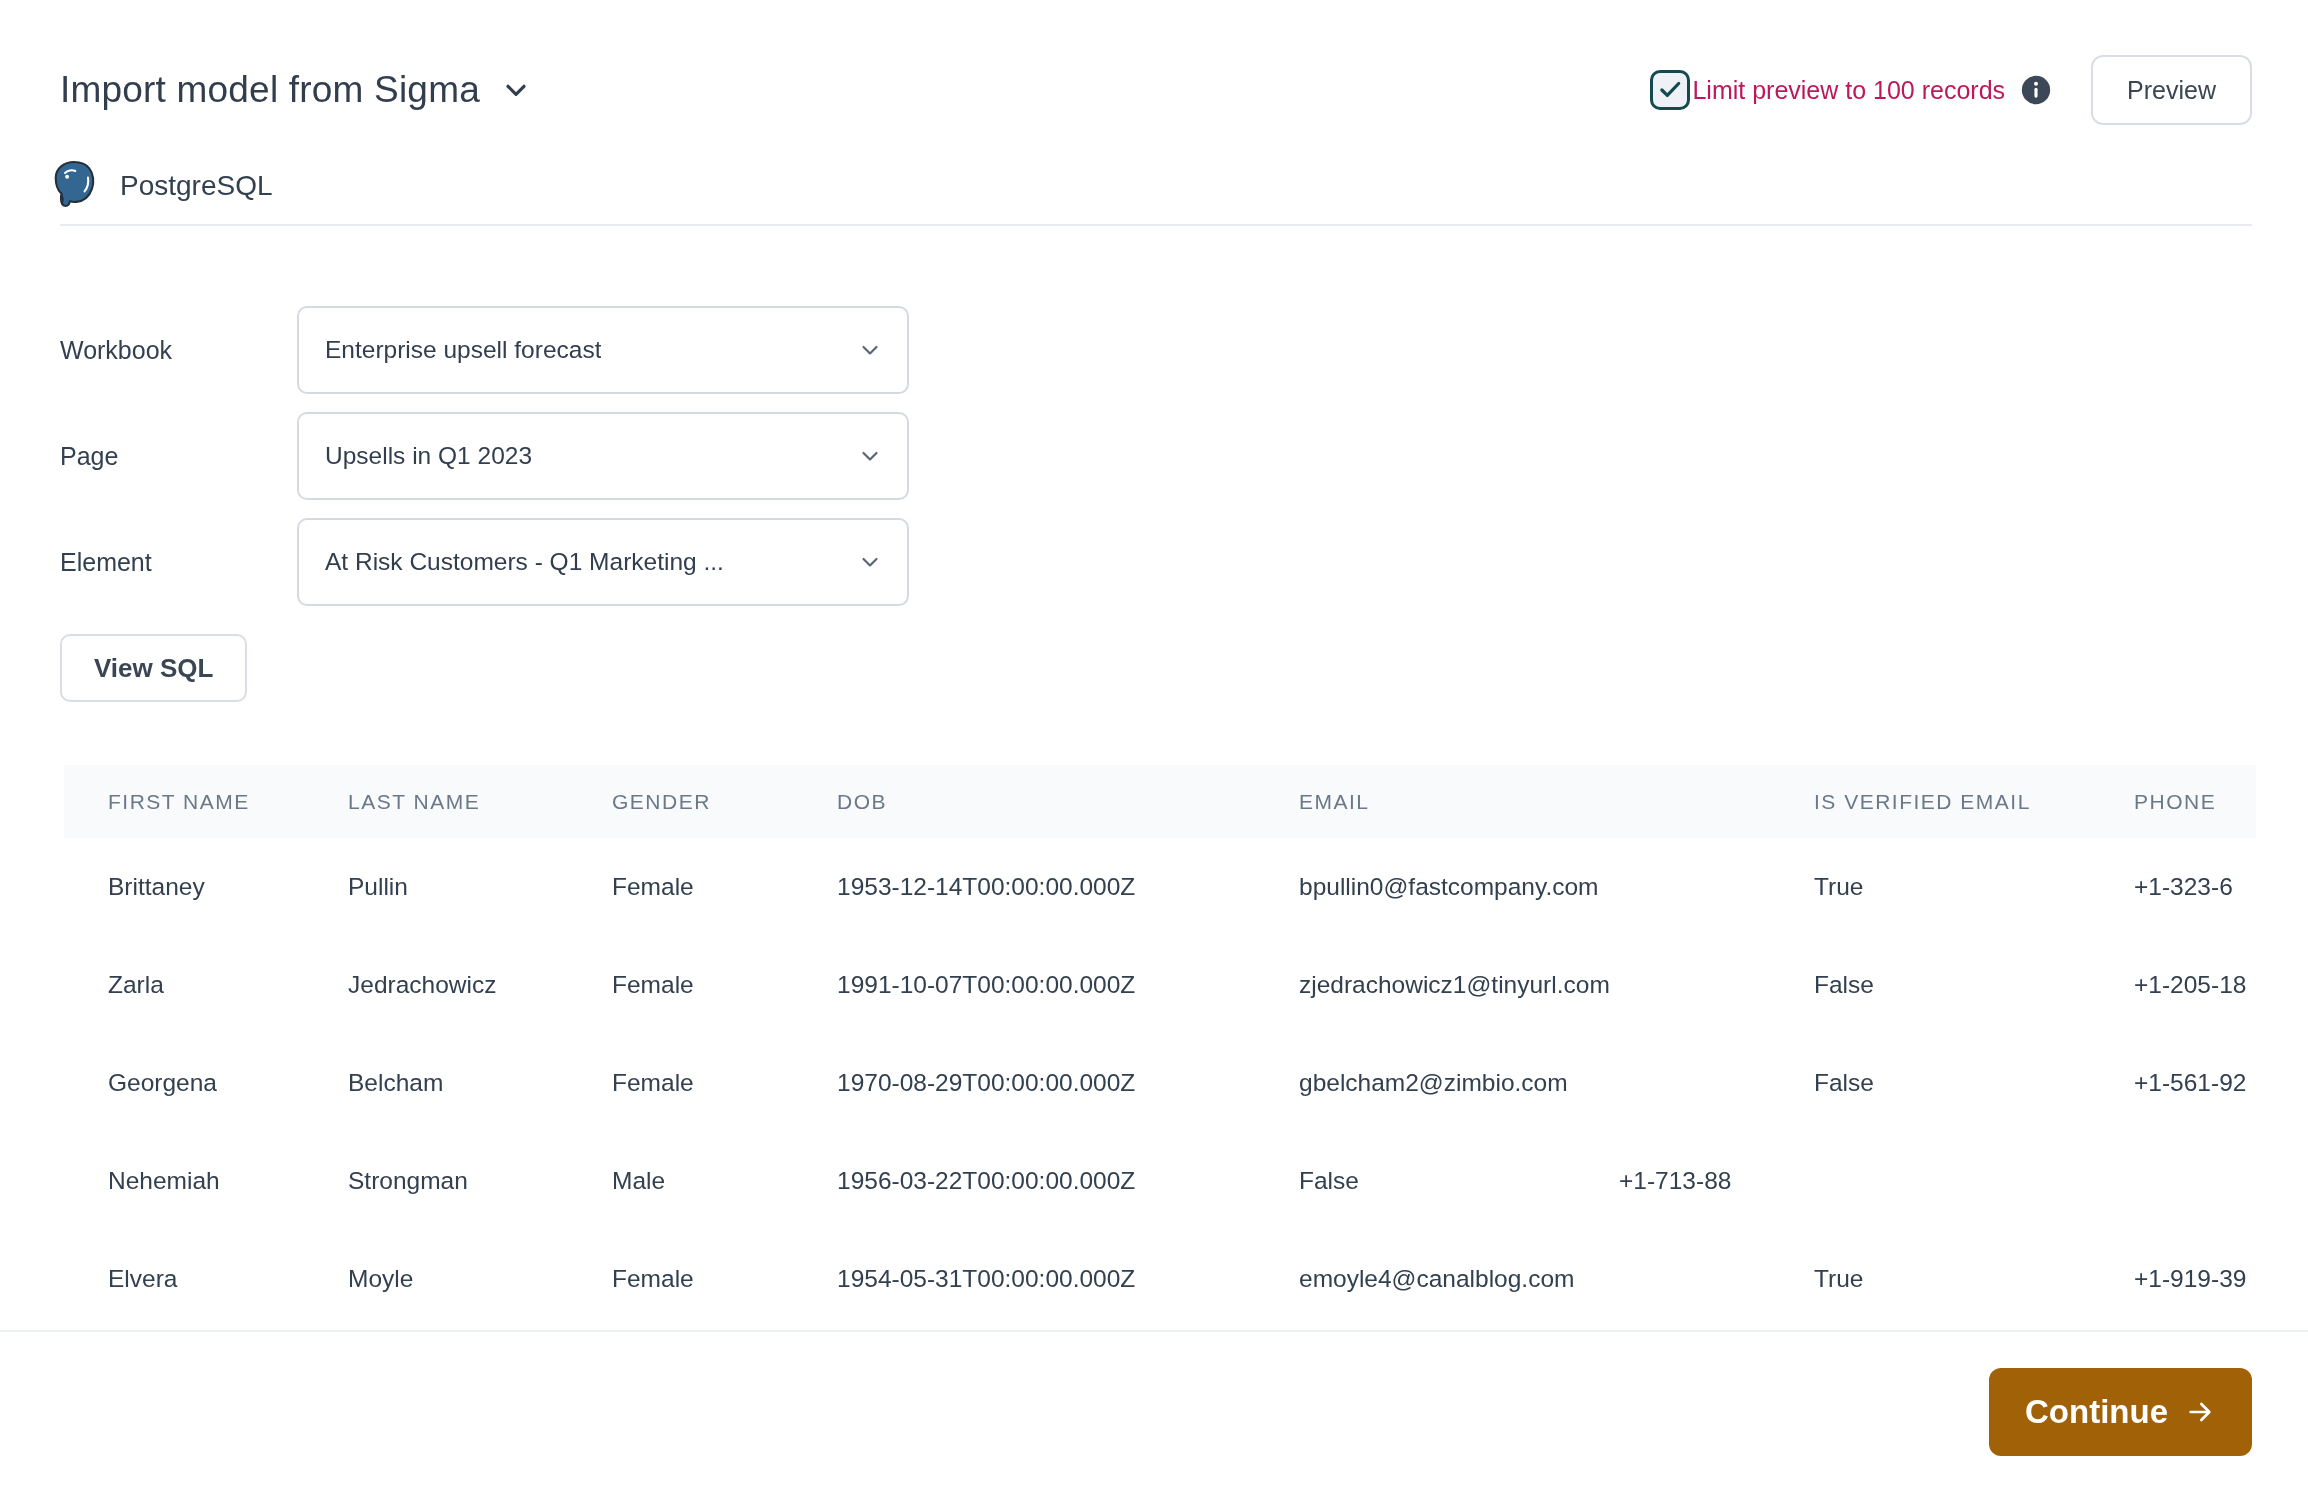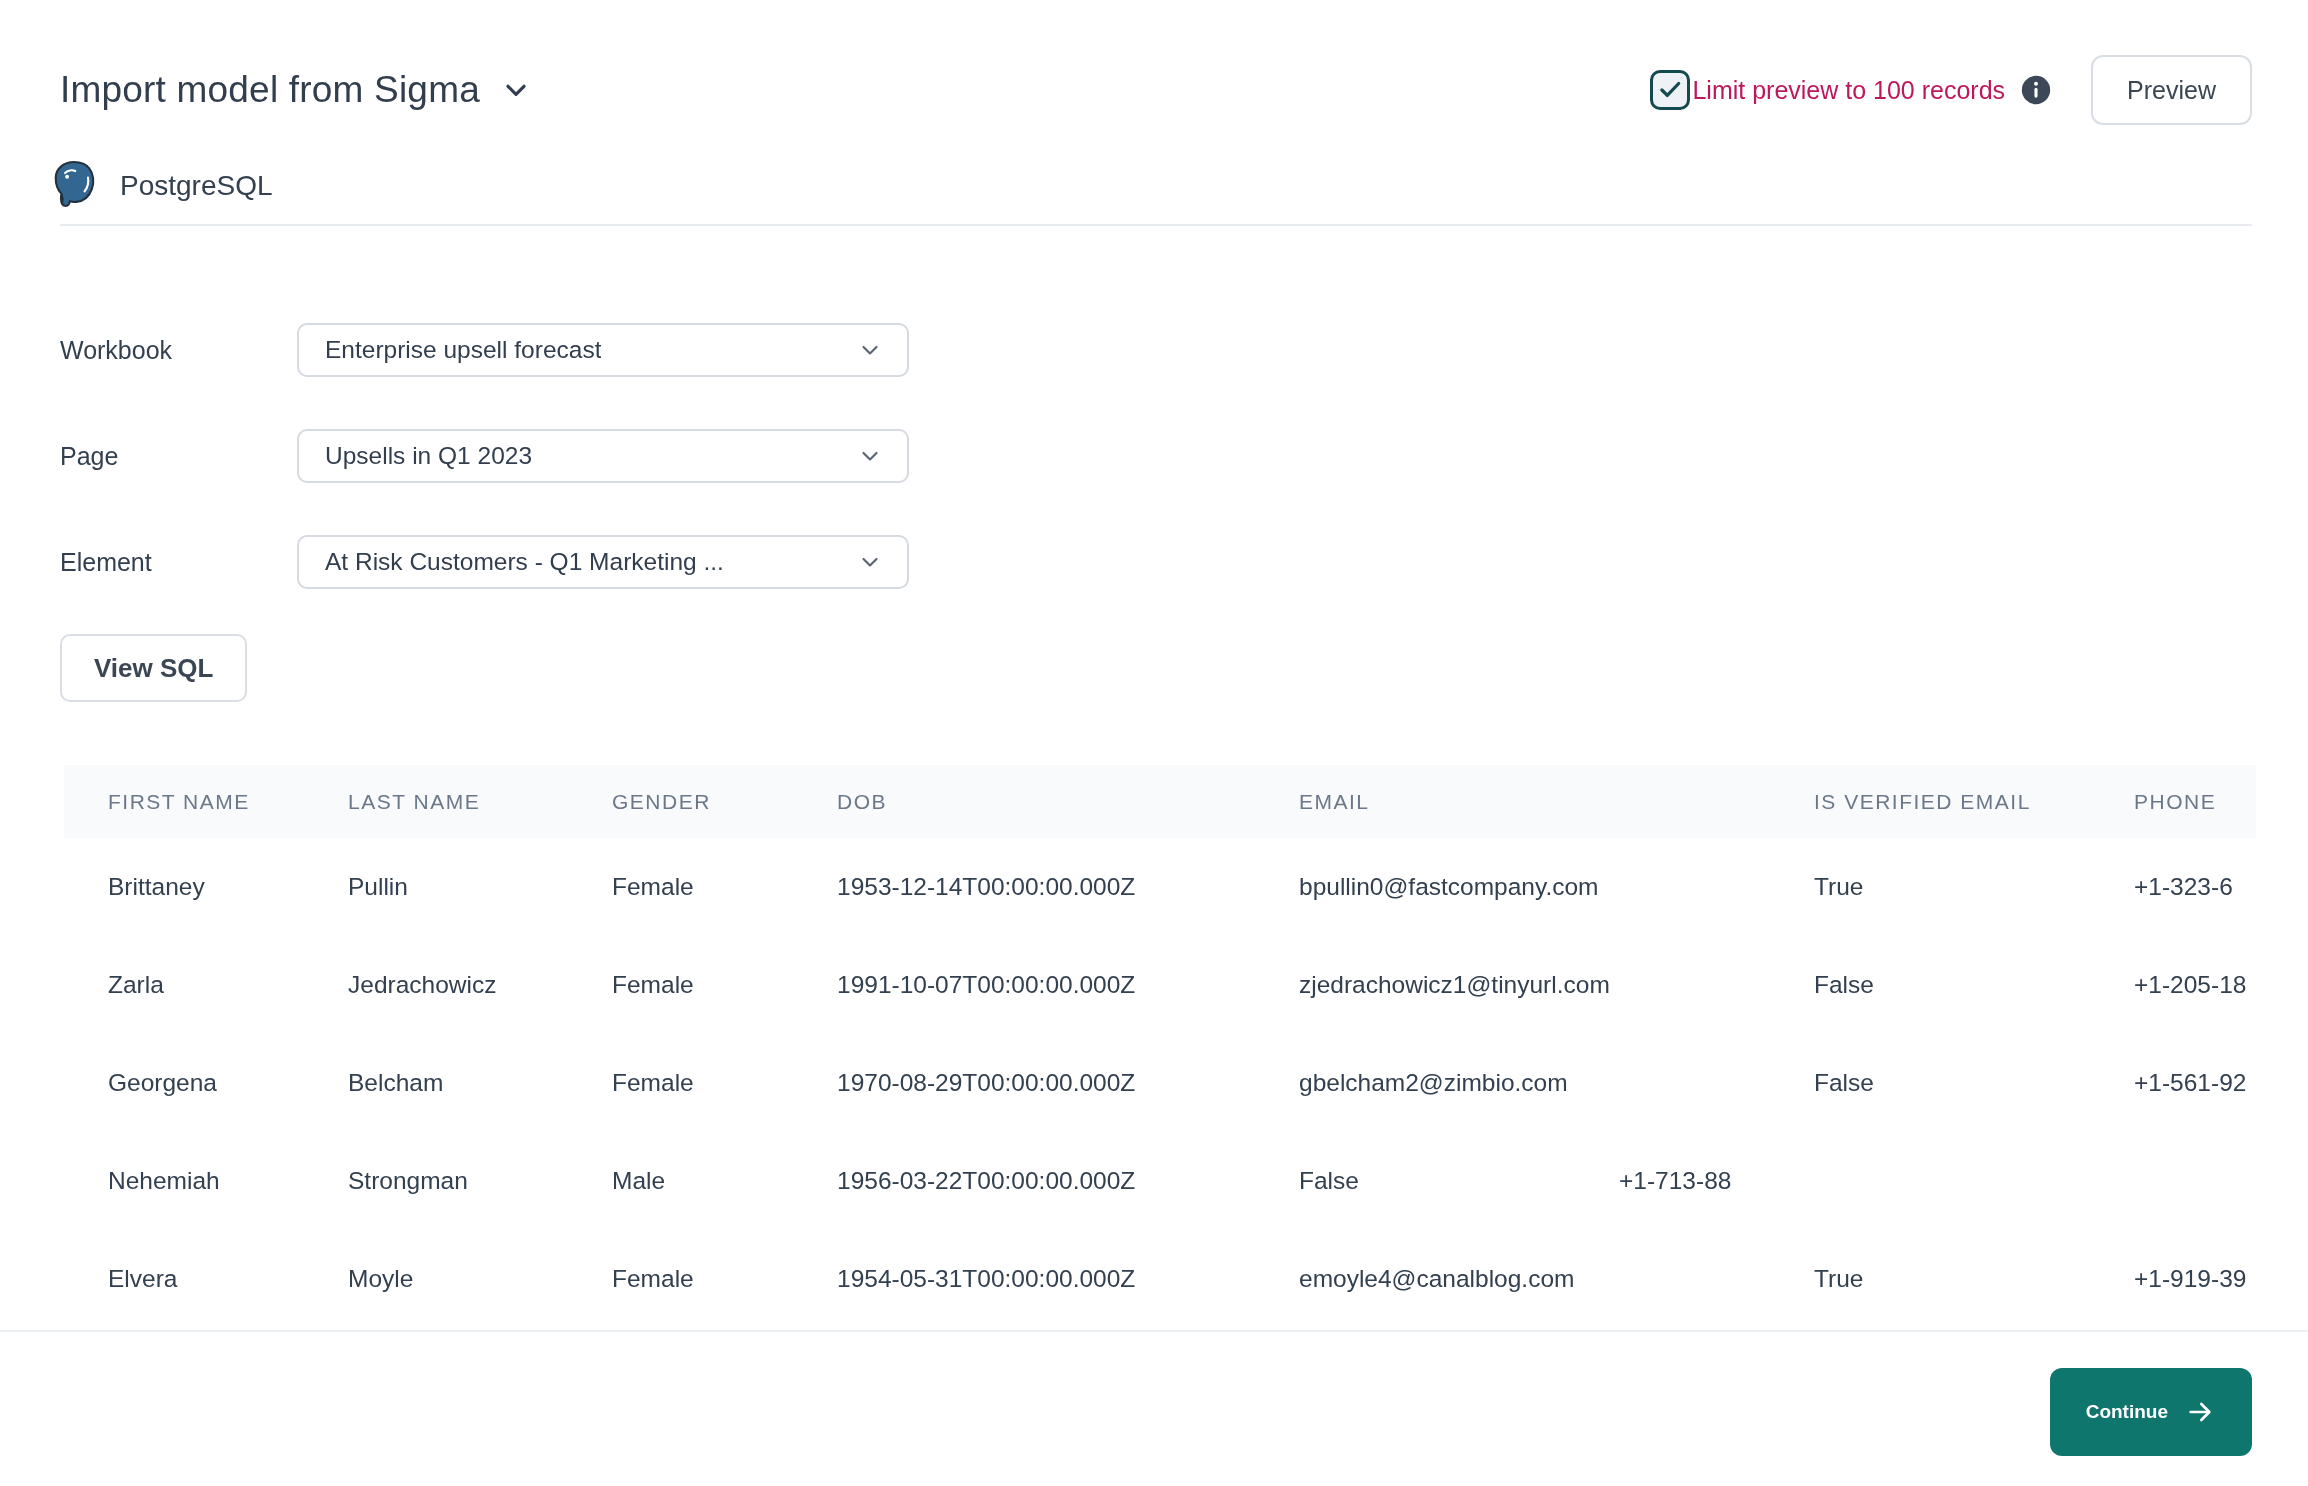--- a/index.html
+++ b/index.html
@@ -49,21 +49,21 @@
     background: #E8ECF0;
   }
 
   
   .form-row { position: absolute; left: 60px; height: 70px; display: flex; align-items: center; }
   .form-row.r1 { top: 315px; }
   .form-row.r2 { top: 421px; }
   .form-row.r3 { top: 527px; }
   .form-label { width: 237px; font-size: 25px; color: #33404F; }
   .select {
-    width: 612px; height: 54px; background: #fff;
+    width: 612px; height: 88px; background: #fff;
     border: 2px solid #D5DAE1; border-radius: 10px;
     display: flex; align-items: center; justify-content: space-between;
     padding: 0 24px 0 26px; cursor: pointer;
   }
   .select-value {
     font-size: 24.5px; color: #323E4E; white-space: nowrap; overflow: hidden;
     text-overflow: ellipsis; max-width: 520px;
   }
   .select-caret { color: #5B6573; display: flex; align-items: center; }
 
@@ -95,22 +95,22 @@
   .divider-footer {
     position: absolute; left: 0; top: 1330px; width: 2308px; height: 2px;
     background: #ECEFF3;
   }
   .goback-btn {
     position: absolute; left: 60px; top: 1368px; height: 88px;
     padding: 0 36px; font-size: 27px; font-weight: 700; gap: 16px;
   }
   .continue-btn {
     position: absolute; right: 56px; top: 1368px; height: 88px;
-    padding: 0 36px; font-size: 19px; font-weight: 700; gap: 16px;
-    background: #0f766e; border: none; color: #ffffff; border-radius: 12px;
+    padding: 0 36px; font-size: 33px; font-weight: 700; gap: 16px;
+    background: #a16207; border: none; color: #ffffff; border-radius: 12px;
     display: inline-flex; align-items: center; cursor: pointer; font-family: inherit;
   }
   .arrow { display: flex; align-items: center; }
 </style>
 </head>
 <body>
 
 <div id="app">
 
   <div class="topbar">

